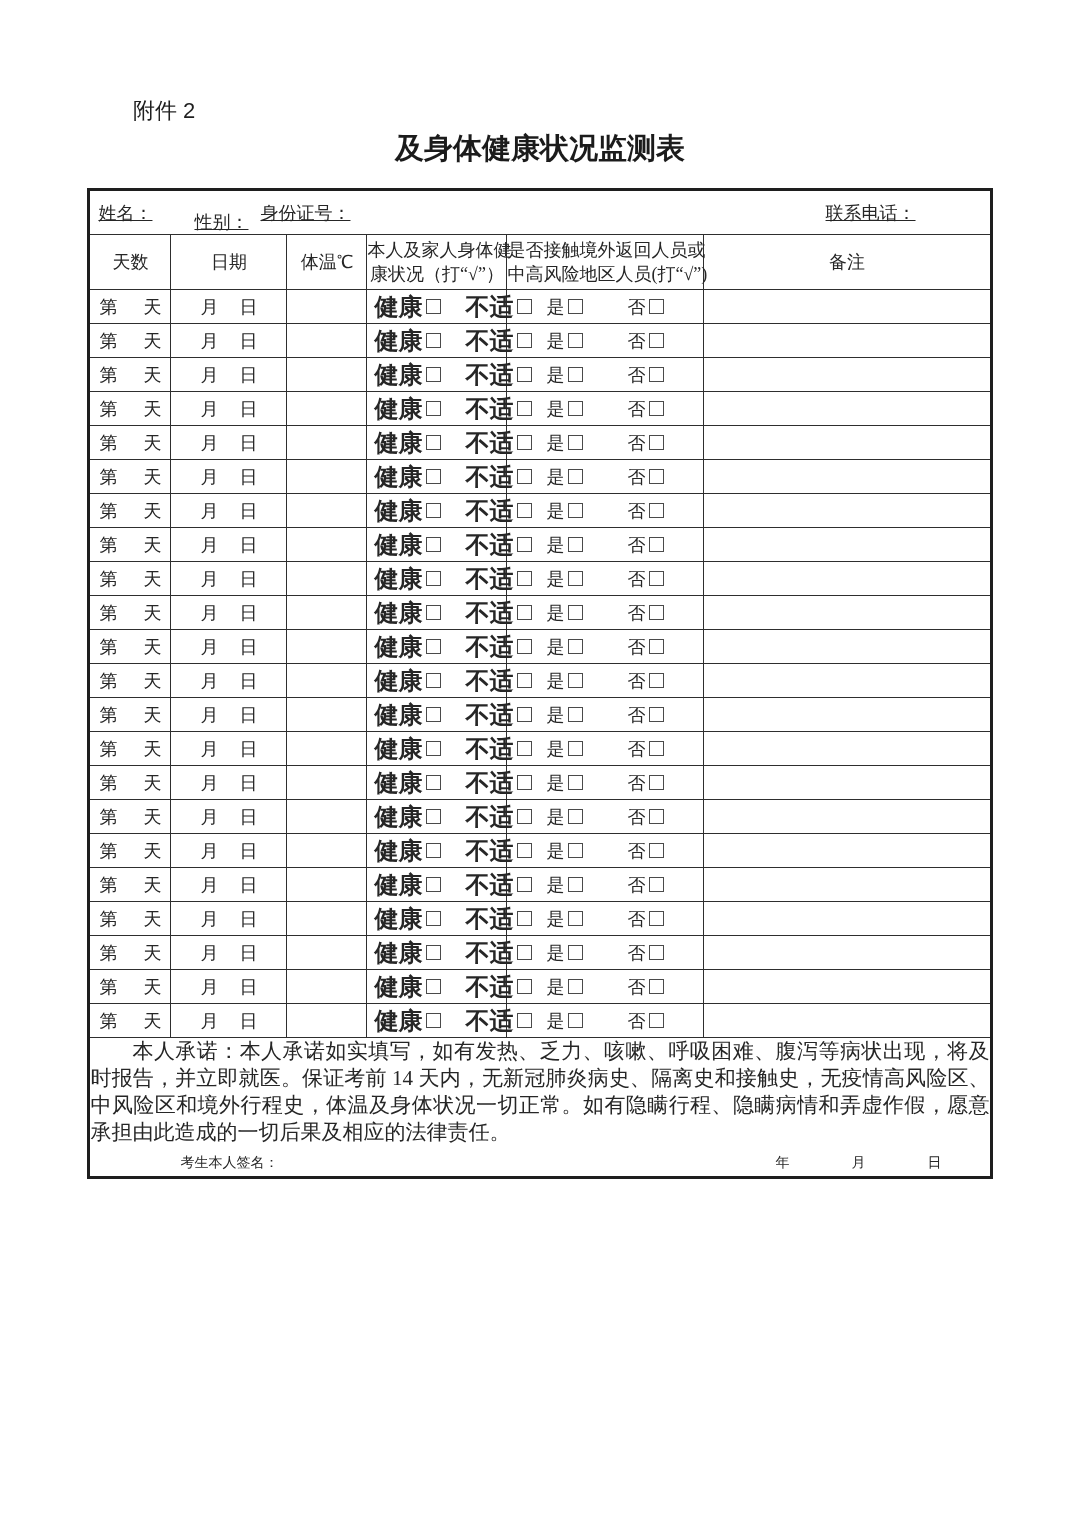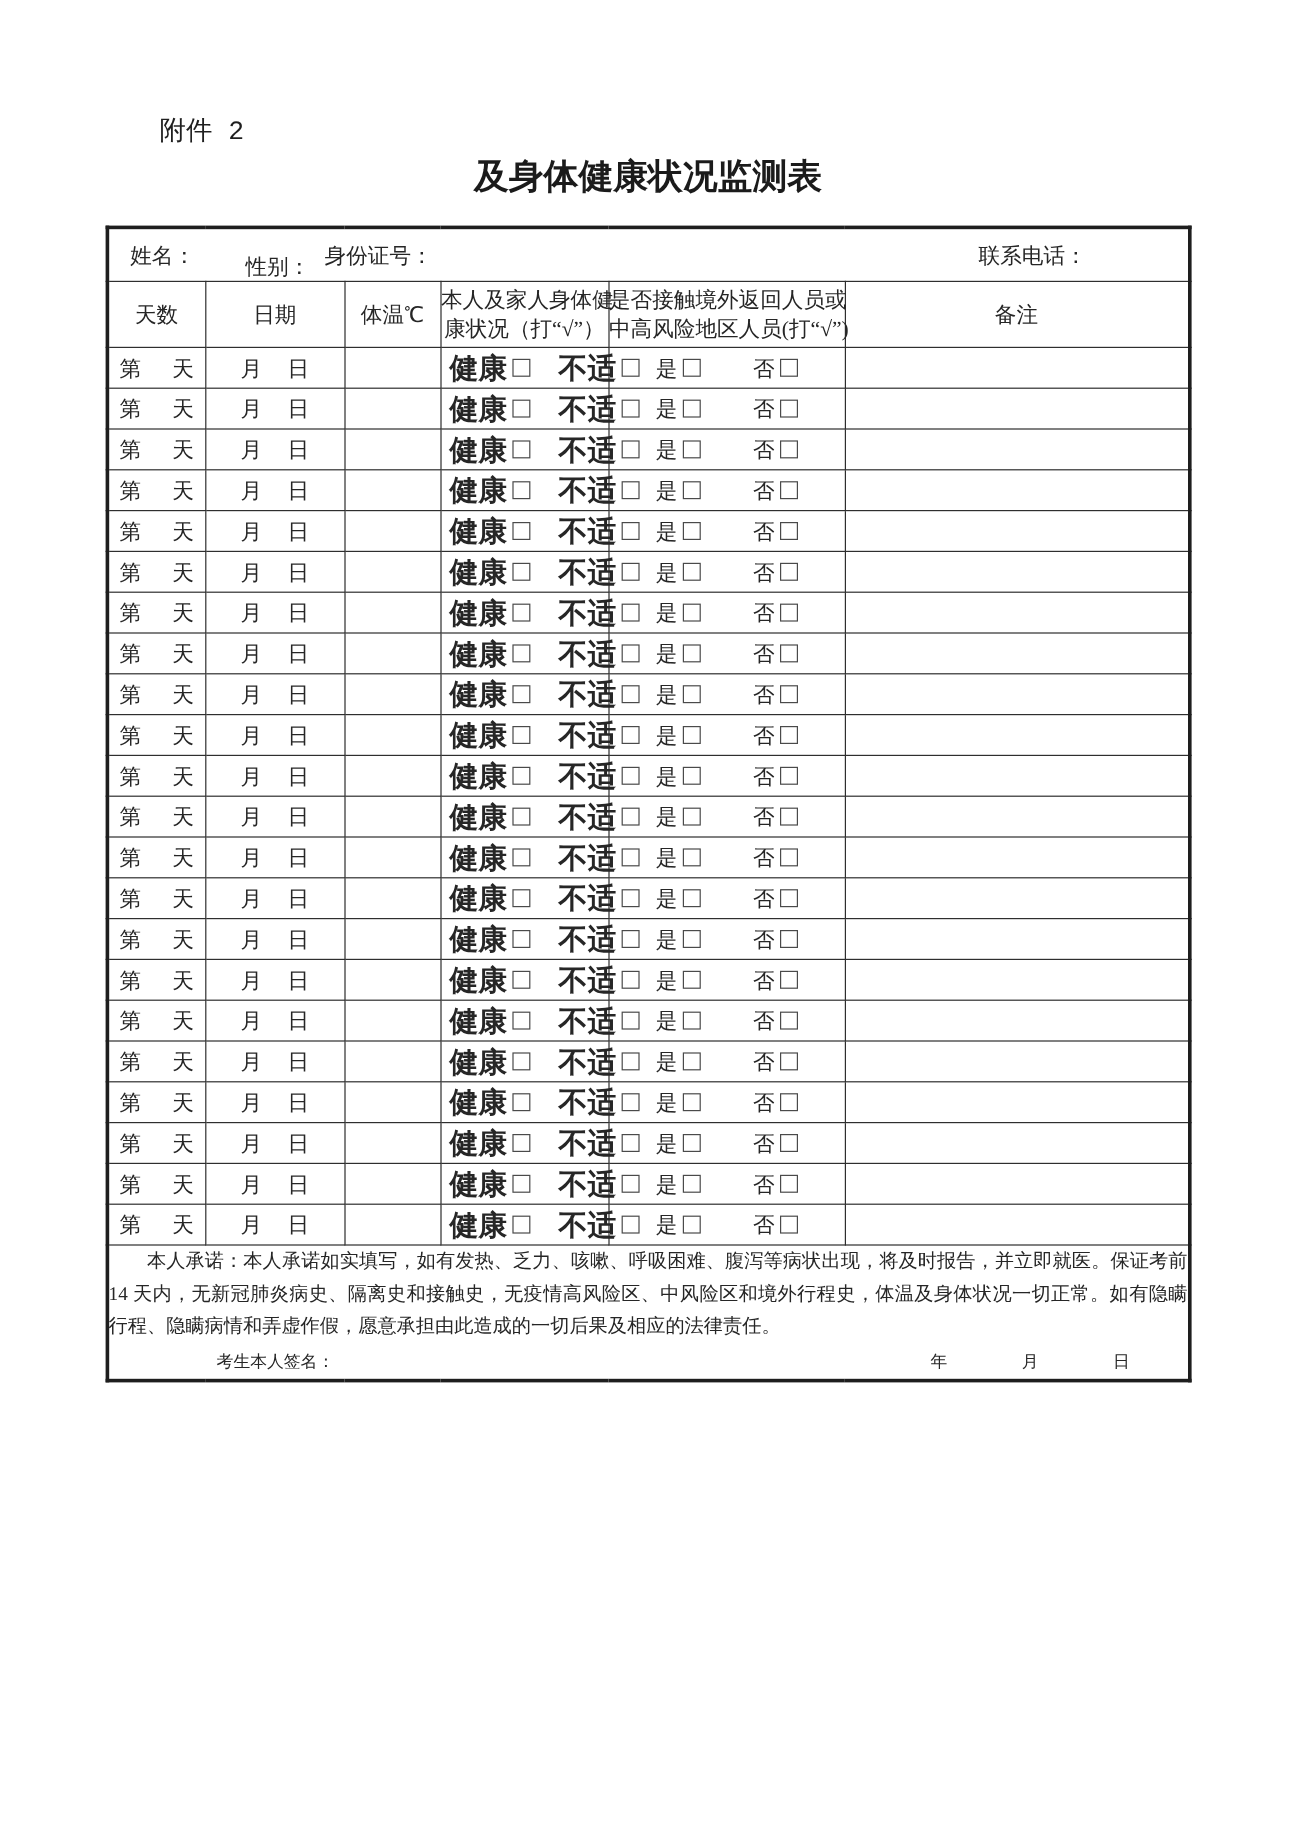--- a/index.html
+++ b/index.html
@@ -11,21 +11,21 @@
     color: #262626;
     font-family: "Liberation Serif", serif;
     box-sizing: border-box;
     padding-top: 96px;
     overflow: hidden;
   }
   .attachment {
     margin-left: 133px;
     font-size: 22px;
     line-height: 30px;
-    font-family: Liberation Mono, monospace;
+    font-family: Liberation Sans, sans-serif;
     color: #1f1f1f;
   }
   .title {
     text-align: center;
     font-family: "Liberation Sans", sans-serif;
     font-weight: bold;
     color: #1b1b1b;
   }
   .title-line1 { margin-top: 16px; font-size: 29px; line-height: 46px; }
   .title-line2 { font-size: 29px; line-height: 44px; }
@@ -41,21 +41,21 @@
     border: 1.5px solid #2e2e2e;
     box-sizing: border-box;
     padding: 0;
     font-size: 18px;
     color: #262626;
     vertical-align: middle;
   }
 
   
   td.info-cell { height: 33px; }
-  .info-flex { display: flex; align-items: center; padding: 0 18px; }
+  .info-flex { display: flex; align-items: center; padding: 0 8px; text-decoration: underline; }
   .info-label { white-space: nowrap; }
   .lbl-gender { margin-left: 42px; margin-top: 19px; }
   .lbl-id { margin-left: 12px; }
   .lbl-phone { margin-left: auto; margin-right: 66px; }
 
   
   td.colhead { height: 55px; text-align: center; font-size: 17.5px; line-height: 24px; }
   .head-two-line div { white-space: nowrap; }
 
   
@@ -80,21 +80,21 @@
     height: 76px;
     text-align: center;
     font-size: 19px;
     line-height: 25px;
     padding: 2px 4px;
   }
 
   
   td.commit-cell { padding: 5px 11px 4px 11px; }
   .commit-text {
-    font-size: 16px;
+    font-size: 21px;
     line-height: 27px;
     text-align: justify;
     text-indent: 2em;
   }
   .sign-row {
     display: flex;
     margin-top: 3px;
     font-size: 14px;
     line-height: 27px;
   }

